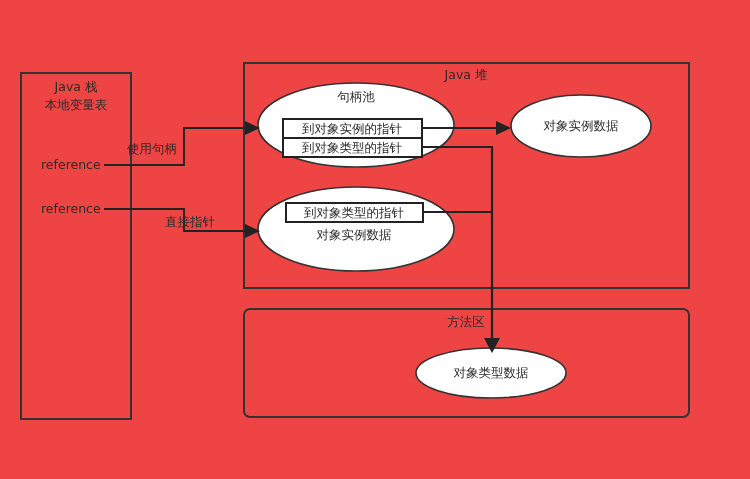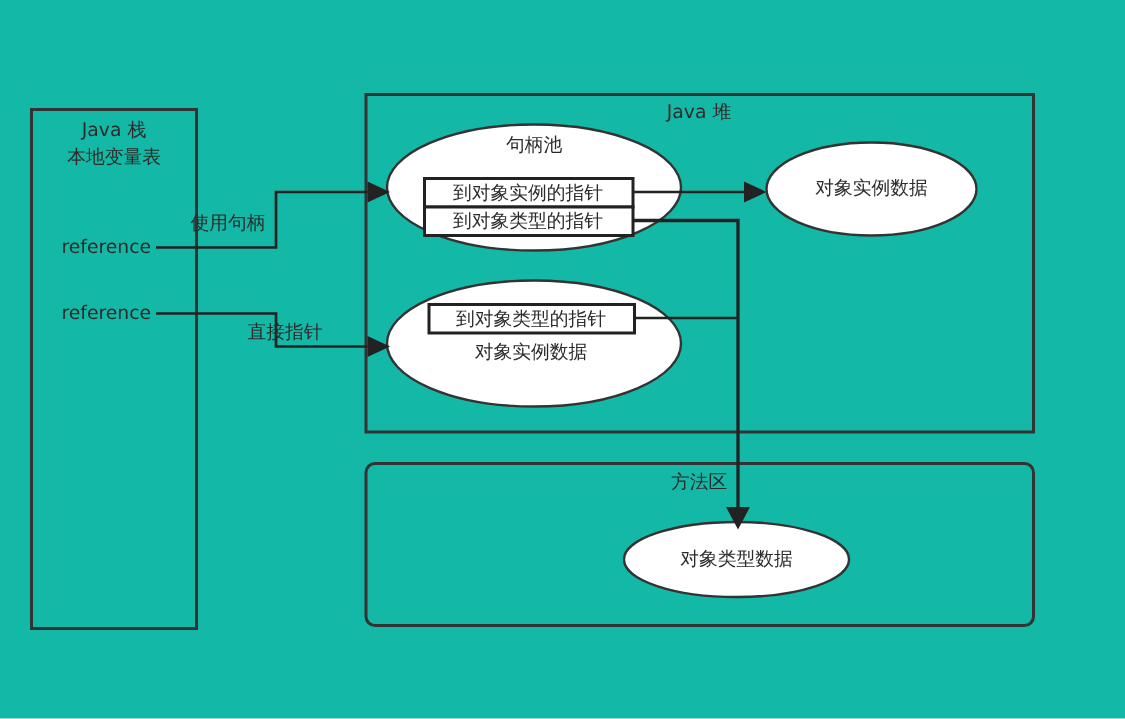--- a/index.html
+++ b/index.html
@@ -10,21 +10,21 @@
   body {
     width: 750px;
     height: 479px;
     font-family: "DejaVu Sans", "Liberation Sans", sans-serif;
     overflow: hidden;
   }
   #diagram-root {
     position: relative;
     width: 750px;
     height: 479px;
-    background: #14b8a6;
+    background: #ef4444;
     text-align: center;
   }
   svg#diagram {
     display: block;
     width: 750px;
     height: 479px;
   }
   .box-stroke {
     fill: none;
     stroke: #333333;

